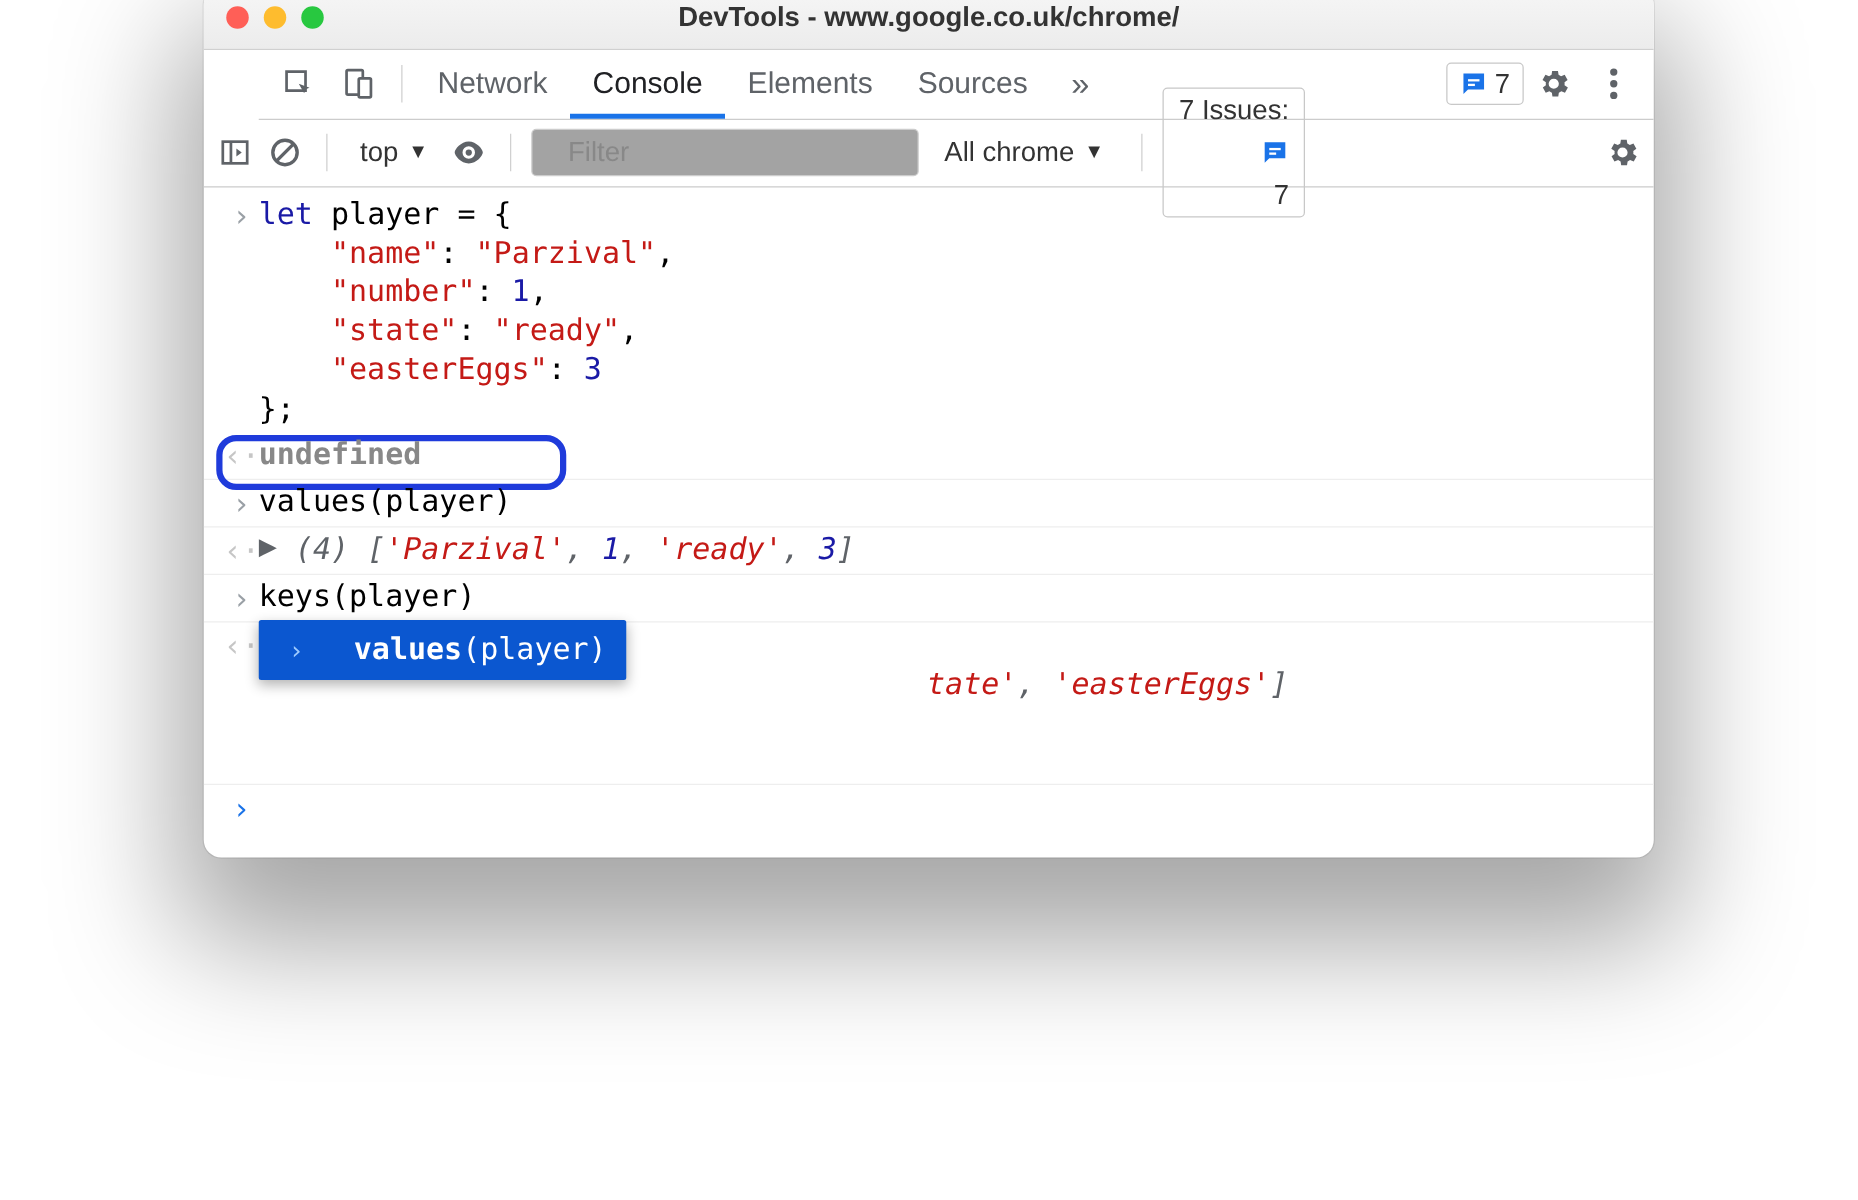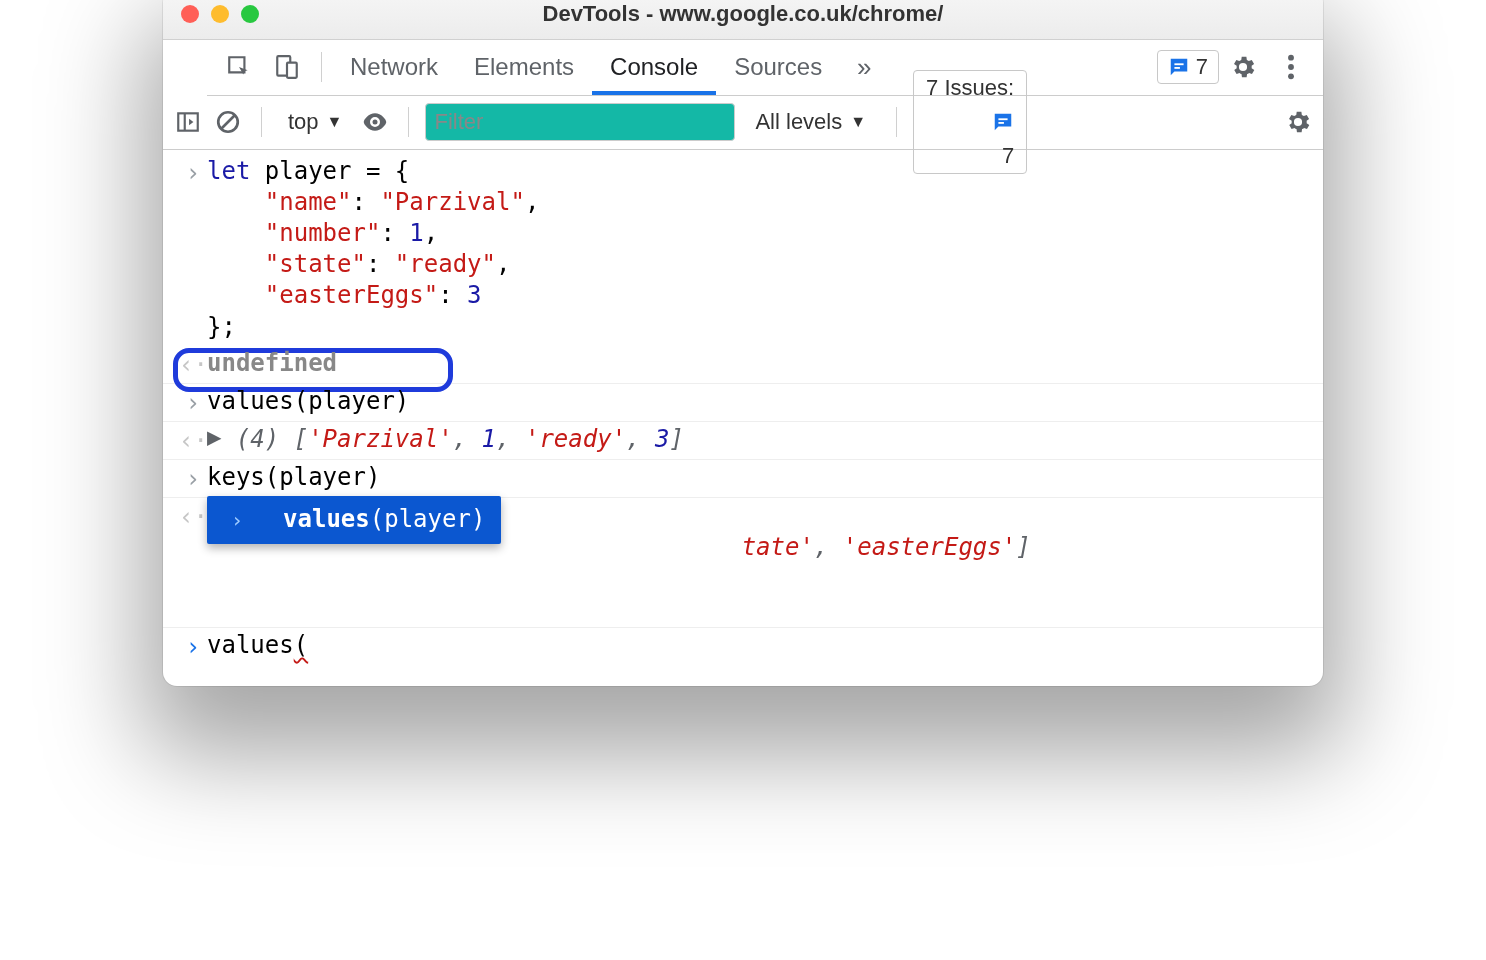--- a/index.html
+++ b/index.html
@@ -40,22 +40,22 @@
   .right-ic { margin:0 10px;}
 
   .toolbar{
     height:54px; border-bottom:1px solid #ccc; display:flex; align-items:center; padding:0 8px; gap:6px;
     font-size:22px; color:#333;
   }
   .toolbar .tic{width:34px;height:34px;display:flex;align-items:center;justify-content:center;}
   .context { display:flex; align-items:center; gap:8px; padding:0 10px;justify-content:center;}
   .filter { flex: 0 0 310px; }
   .filter input{
-    width:100%; height:38px; border:1px solid #ccc; border-radius:4px; font-size:22px; padding:0 8px;
-    color:#333; background:#14b8a6;
+    width:100%; height:38px; border:1px solid #ccc; border-radius:4px; font-size:22px; padding:0 28px;
+    color:#333; background:#a3a3a3;
   }
   .filter input::placeholder{color:#888;}
   .levels{ padding:0 14px; display:flex; align-items:center; gap:8px;}
   .issues{
     border:1px solid #c8c8c8; border-radius:4px; padding:4px 12px; display:flex; align-items:flex-end; gap:10px; font-size:22px;flex-direction:column;
   }
 
   .console { font-family: Menlo, Consolas, monospace; font-size:24px; line-height:1.3; padding: 4px 0 20px;}
   .row { display:flex; align-items:flex-start; padding:2px 16px; border-bottom:1px solid transparent;}
   .row.br { border-bottom:1px solid #eee;}
@@ -103,25 +103,25 @@
       <div class="ic">
         <svg width="26" height="26" viewBox="0 0 24 24">
             <rect x="3" y="2" width="12" height="18" rx="1" fill="none" stroke="#5f6368" stroke-width="2"></rect>
             <rect x="12" y="8" width="9" height="14" rx="1" fill="#fff" stroke="#5f6368" stroke-width="2"></rect>
           </svg>
       </div>
       <div class="sep"></div>
       <div class="tab">
           <span>Network</span>
         </div>
+      <div class="tab active">
+          <span>Console</span>
+        </div>
       <div class="tab">
           <span>Elements</span>
-        </div>
-      <div class="tab active">
-          <span>Console</span>
         </div>
       <div class="tab">
           <span>Sources</span>
         </div>
       <div class="ic" style="font-size:26px;">»</div>
       <div class="spacer"></div>
       <div class="badge">
         <svg width="22" height="22" viewBox="0 0 24 24">
             <path d="M3 3h18v14H7l-4 4z"></path>
             <rect x="7" y="8" width="10" height="2" fill="#fff"></rect>
@@ -166,21 +166,21 @@
         <svg width="30" height="30" viewBox="0 0 24 24" fill="#5f6368">
             <path d="M12 5c-5 0-9 5-9 7s4 7 9 7 9-5 9-7-4-7-9-7zm0 11a4 4 0 114-4 4 4 0 01-4 4z"></path>
             <circle cx="12" cy="12" r="2"></circle>
           </svg>
       </div>
       <div class="sep"></div>
       <div class="filter">
         <input type="text" placeholder="Filter" style="">
       </div>
       <div class="levels">
-        <span>All levels</span>
+        <span>All chrome</span>
         <span style="font-size:16px;">▼</span>
       </div>
       <div class="sep"></div>
       <div class="issues">
         <span>7 Issues:</span>
         <svg width="22" height="22" viewBox="0 0 24 24" fill="#1a73e8">
             <path d="M3 3h18v14H7l-4 4z"></path>
             <rect x="7" y="8" width="10" height="2" fill="#fff"></rect>
             <rect x="7" y="12" width="6" height="2" fill="#fff"></rect>
           </svg>
@@ -230,17 +230,16 @@
           <span style="visibility:hidden;">▶ (4) ['name', 'number', 's</span><span class="str" style="font-style:italic;">tate'</span><span class="arrlen">, </span><span class="str" style="font-style:italic;">'easterEggs'</span><span class="arrlen">]</span>
           <div class="tooltip" style="left:0; top:-4px;">
             <span class="chev">›</span>
             <span><b>values</b><span>(player)</span></span>
           </div>
         </div>
       </div>
 
       <div class="row">
         <div class="gut blue">›</div>
-        <div class="content"><span>values</span><span class="cur-underline">(</span></div>
       </div>
     </div>
   </div>
 </div>
 
 </body></html>

